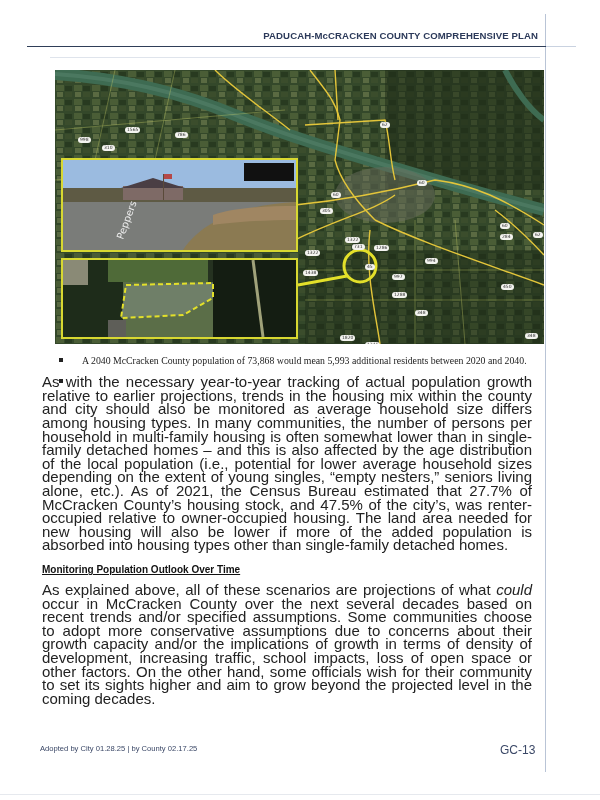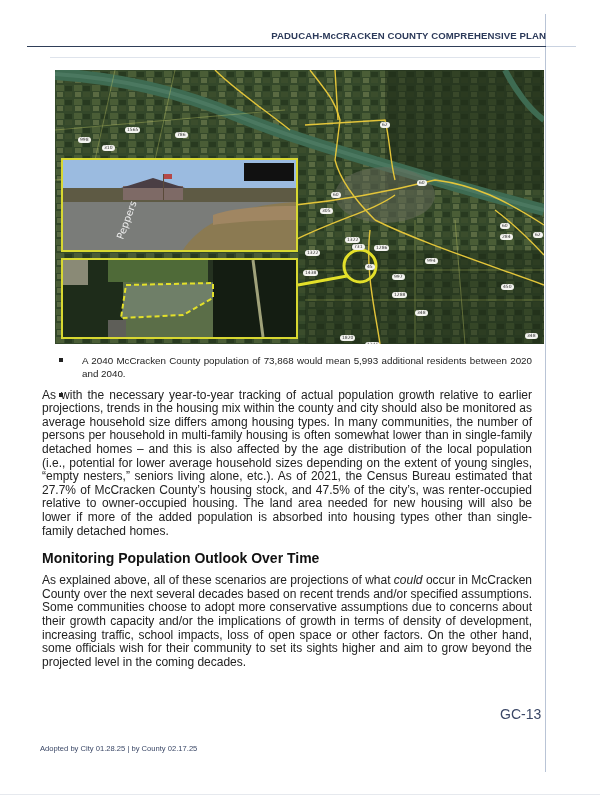--- a/index.html
+++ b/index.html
@@ -5,21 +5,21 @@
   html, body { margin: 0; padding: 0; }
   body {
     width: 600px; height: 800px; background: #ffffff; position: relative; overflow: hidden;
     font-family: "Liberation Sans", "DejaVu Sans", sans-serif; color: #222;
   }
   .right-rule { position: absolute; left: 545px; top: 14px; width: 1px; height: 758px; background: #b9c4d6; }
   .header-line { position: absolute; left: 27px; top: 46px; width: 520px; height: 1px; background: #2f3e58; }
   .header-line2 { position: absolute; left: 546px; top: 46px; width: 30px; height: 1px; background: #c9d2e0; }
   .sub-line { position: absolute; left: 50px; top: 57px; width: 490px; height: 1px; background: #dfe4ec; }
   .header-title {
-    position: absolute; right: 54px; top: 30px; font-size: 9.6px; font-weight: bold;
+    position: absolute; right: 62px; top: 30px; font-size: 9.6px; font-weight: bold;
     color: #2c3a5a; letter-spacing: 0.1px; white-space: nowrap;
   }
 
   
   .map {
     position: absolute; left: 55px; top: 70px; width: 489px; height: 274px; overflow: hidden;
     background: #2d3c22;
   }
   .map svg { position: absolute; left: 0; top: 0; }
   .inset-photo {
@@ -31,40 +31,40 @@
     position: absolute; left: 6px; top: 188px; width: 237px; height: 81px;
     border: 2px solid #d8d831; box-sizing: border-box; overflow: hidden; background: #253220;
   }
   .road-label {
     position: absolute; background: #f4f4f0; color: #333; font-size: 4.5px; padding: 0 2px;
     border-radius: 4px; line-height: 6px; font-family: "DejaVu Sans", sans-serif;
   }
 
   
   .content { position: absolute; left: 55px; top: 354px; width: 477px; }
-  .bullets { list-style: none; margin: 0; padding: 0; }
+  .bullets { list-style: none; margin: 0; padding: 0; font-family: Liberation Serif, serif; }
   .bullets li {
     position: relative; padding-left: 27px; font-size: 9.8px; line-height: 13.3px;
     text-align: justify; margin-bottom: 8px; color: #222;
   }
   .bullets li .bullet-mark {
     position: absolute; left: 4px; top: 4px; width: 4px; height: 4px; background: #222;
   }
   .para {
-    font-size: 12px; line-height: 13.6px; text-align: justify; margin: 0 0 7px -13px;
+    font-size: 15px; line-height: 13.6px; text-align: justify; margin: 0 0 7px -13px;
     width: 490px; color: #222;
   }
   .heading {
-    font-size: 14px; font-weight: bold; margin: 12px 0 8px -13px; color: #111;
+    font-size: 10px; font-weight: bold; margin: 12px 0 8px -13px; color: #111; text-decoration: underline;
   }
   .footer-left {
     position: absolute; left: 40px; top: 744px; font-size: 7.6px; color: #3a4766;
   }
   .footer-right {
-    position: absolute; left: 500px; top: 706px; font-size: 14px; color: #3a4766;
+    position: absolute; left: 500px; top: 743px; font-size: 12px; color: #3a4766;
   }
   .bottom-line { position: absolute; left: 0; top: 794px; width: 600px; height: 1px; background: #e6e9ee; }
 </style>
 </head>
 <body>
 
 <div class="right-rule"></div>
 <div class="header-line"></div>
 <div class="header-line2"></div>
 <div class="sub-line"></div>

